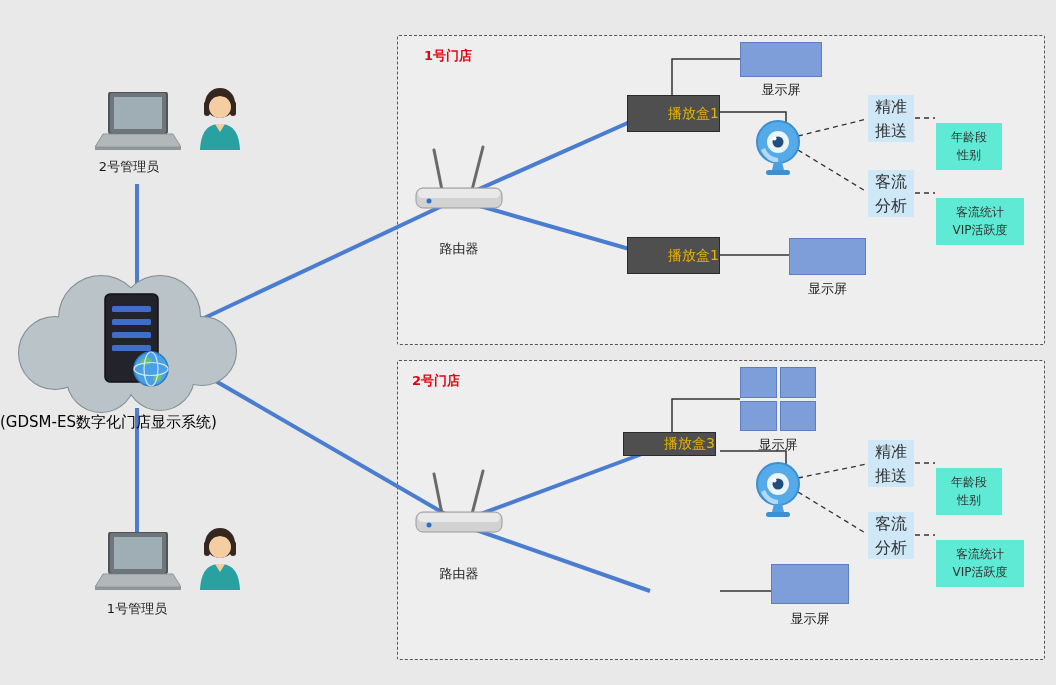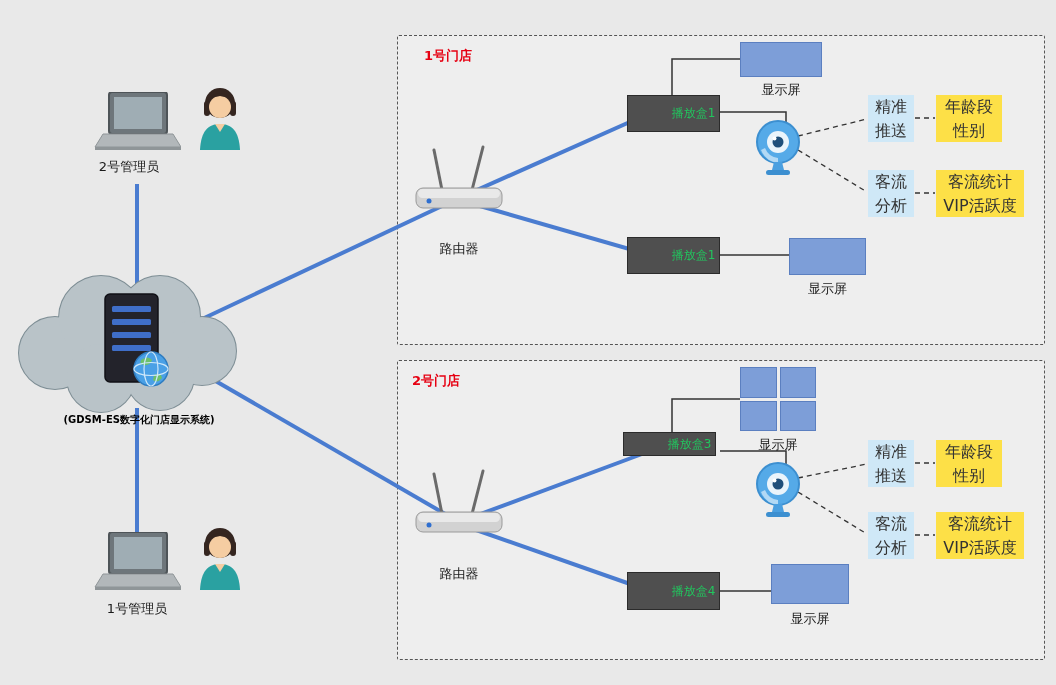--- a/index.html
+++ b/index.html
@@ -1,27 +1,27 @@
 <!DOCTYPE html>
 <html><head>
 <meta charset="utf-8">
 <style>
   html,body{margin:0;padding:0;background:#e9e9e9;font-family:"DejaVu Sans","Liberation Sans",sans-serif;}
   #canvas{position:relative;width:1056px;height:685px;background:#e9e9e9;overflow:hidden;}
   .abs{position:absolute;}
   .store-box{position:absolute;border:1.5px dashed #555;background:#eeeeee;border-radius:2px;box-sizing:border-box;}
   .store-label{position:absolute;font-size:13px;font-weight:bold;color:#e60012;}
-  .playbox{position:absolute;background:#4f4f4f;border:1px solid #2b2b2b;color:#22c55e;font-size:12px;display:flex;align-items:center;justify-content:center;box-sizing:border-box;padding-left:40px;}
+  .playbox{position:absolute;background:#4f4f4f;border:1px solid #2b2b2b;color:#eab308;font-size:14px;display:flex;align-items:center;justify-content:center;box-sizing:border-box;padding-left:40px;}
   .display{position:absolute;background:#7d9ed8;border:1px solid #5b7fc0;box-sizing:border-box;}
   .grid-display{position:absolute;display:grid;grid-template-columns:1fr 1fr;grid-template-rows:1fr 1fr;gap:3px;}
   .grid-cell{background:#7d9ed8;border:1px solid #5b7fc0;}
   .blue-box{position:absolute;background:#cfe8f7;color:#333;font-size:16px;display:flex;align-items:center;justify-content:center;text-align:center;white-space:pre-line;line-height:1.45;box-sizing:border-box;}
-  .pink-box{position:absolute;background:#fde047;color:#333;font-size:16px;display:flex;align-items:center;justify-content:center;text-align:center;white-space:pre-line;line-height:1.45;box-sizing:border-box;}
+  .pink-box{position:absolute;background:#5eead4;color:#333;font-size:12px;display:flex;align-items:center;justify-content:center;text-align:center;white-space:pre-line;line-height:1.45;box-sizing:border-box;margin-top:28px;}
   .lbl{position:absolute;font-size:13px;color:#1a1a1a;text-align:center;}
-  .title{position:absolute;font-size:10px;font-weight:bold;color:#000;text-align:center;}
+  .title{position:absolute;font-size:15px;font-weight:normal;color:#000;text-align:left;}
   svg{display:block;}
 </style>
 </head>
 <body>
 
 <div id="canvas">
 
   <div class="store-box" style="left:397px;top:35px;width:648px;height:310px;"></div>
   <div class="store-box" style="left:397px;top:360px;width:648px;height:300px;"></div>
 
@@ -194,17 +194,16 @@
 
   <div class="blue-box" style="left:868px;top:440px;width:46px;height:47px;">精准
 推送</div>
   <div class="pink-box" style="left:936px;top:440px;width:66px;height:47px;">年龄段
 性别</div>
   <div class="blue-box" style="left:868px;top:512px;width:46px;height:47px;">客流
 分析</div>
   <div class="pink-box" style="left:936px;top:512px;width:88px;height:47px;">客流统计
 VIP活跃度</div>
 
-  <div class="playbox" style="left:627px;top:572px;width:93px;height:38px;">播放盒4</div>
   <div class="display" style="left:771px;top:564px;width:78px;height:40px;"></div>
   <div class="lbl" style="left:771px;top:610px;width:78px;">显示屏</div>
 
 </div>
 
 </body></html>

